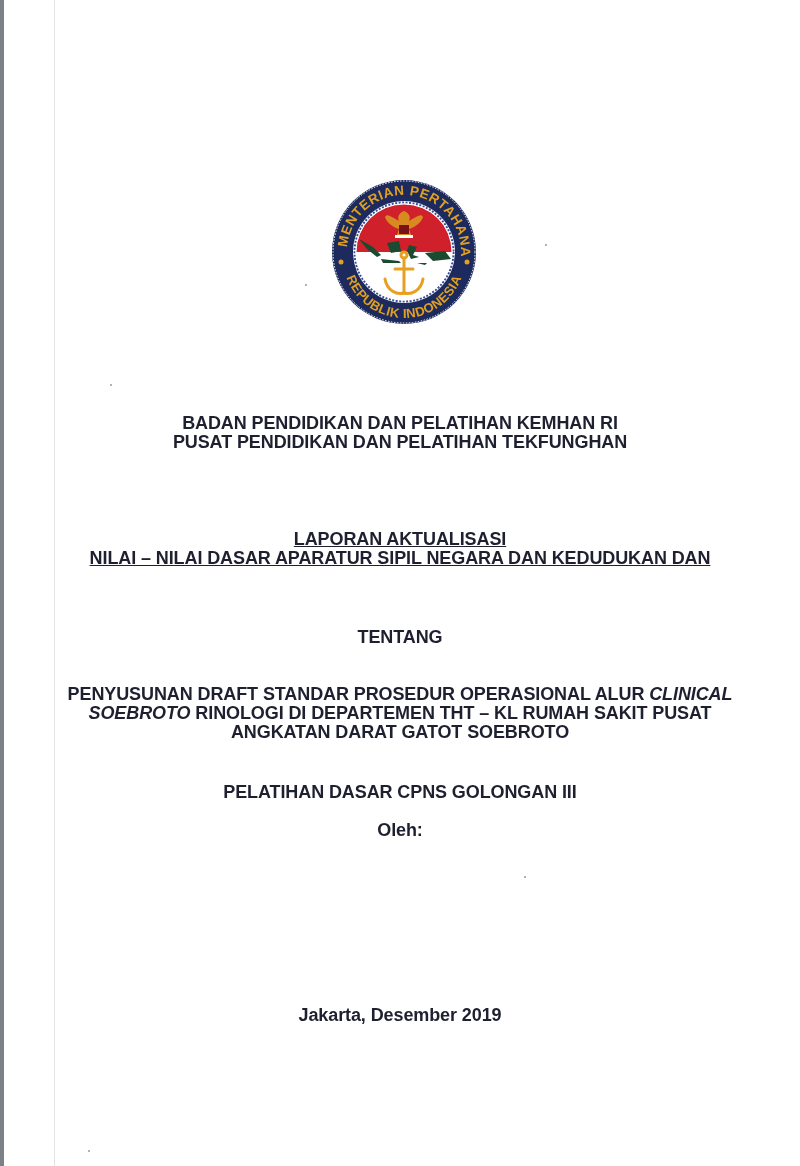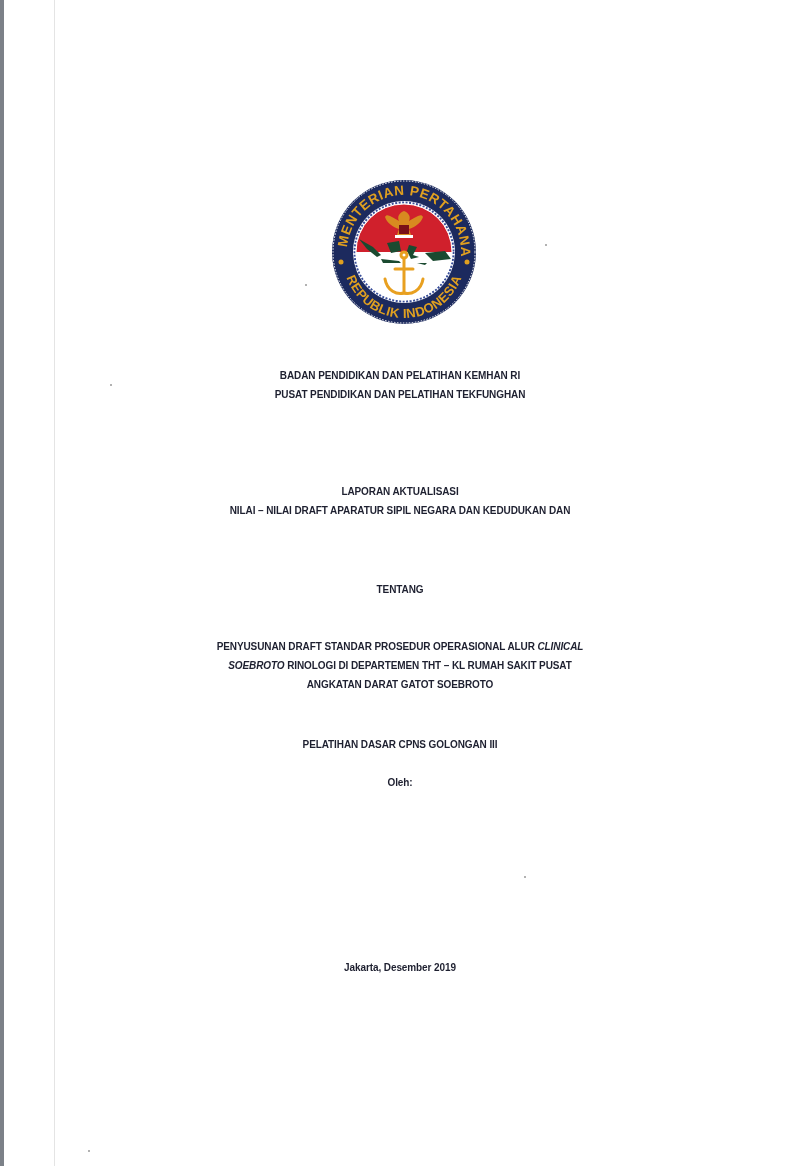--- a/index.html
+++ b/index.html
@@ -36,28 +36,29 @@
       position: absolute;
       left: 329px; top: 177px;
       width: 150px; height: 150px;
     }
     .block {
       position: absolute;
       left: 0;
       width: 800px;
       text-align: center;
       font-weight: bold;
-      font-size: 10px;
+      font-size: 18px;
       line-height: 19px;
       letter-spacing: -0.1px;
+      margin-top: 48px;
     }
     .line { display: block; white-space: nowrap; }
     .italic { font-style: italic; }
     .institution { top: 366px; }
-    .report { top: 482px; }
+    .report { top: 482px; text-decoration: underline; }
     .tentang { top: 580px; }
     .title { top: 637px; }
     .training { top: 735px; }
     .oleh { top: 773px; }
     .author { top: 832px; }
     .place-date { top: 958px; }
     .speck {
       position: absolute;
       width: 2px; height: 2px;
       background: #999;
@@ -118,21 +119,21 @@
     <circle cx="138" cy="85" r="2.5" fill="#e0a020"></circle>
   </svg>
 
   <div class="block institution">
     <span class="line">BADAN PENDIDIKAN DAN PELATIHAN KEMHAN RI</span>
     <span class="line">PUSAT PENDIDIKAN DAN PELATIHAN TEKFUNGHAN</span>
   </div>
 
   <div class="block report">
     <span class="line">LAPORAN AKTUALISASI</span>
-    <span class="line">NILAI – NILAI DRAFT APARATUR SIPIL NEGARA DAN KEDUDUKAN DAN</span>
+    <span class="line">NILAI – NILAI DASAR APARATUR SIPIL NEGARA DAN KEDUDUKAN DAN</span>
   </div>
 
   <div class="block tentang">TENTANG</div>
 
   <div class="block title">
     <span class="line"><span>PENYUSUNAN DRAFT STANDAR PROSEDUR OPERASIONAL ALUR </span><span class="italic">CLINICAL</span></span>
     <span class="line"><span class="italic">SOEBROTO</span><span> RINOLOGI DI DEPARTEMEN THT – KL RUMAH SAKIT PUSAT</span></span>
     <span class="line">ANGKATAN DARAT GATOT SOEBROTO</span>
   </div>
 

